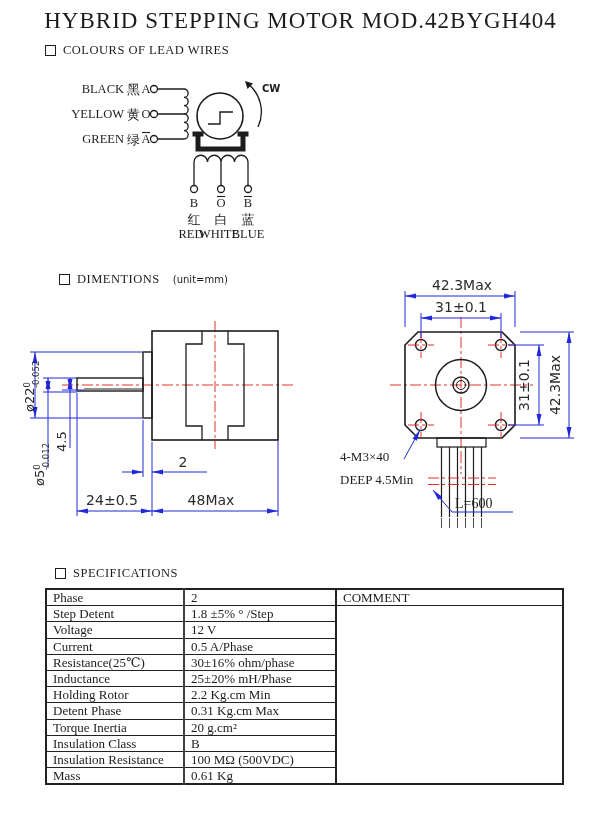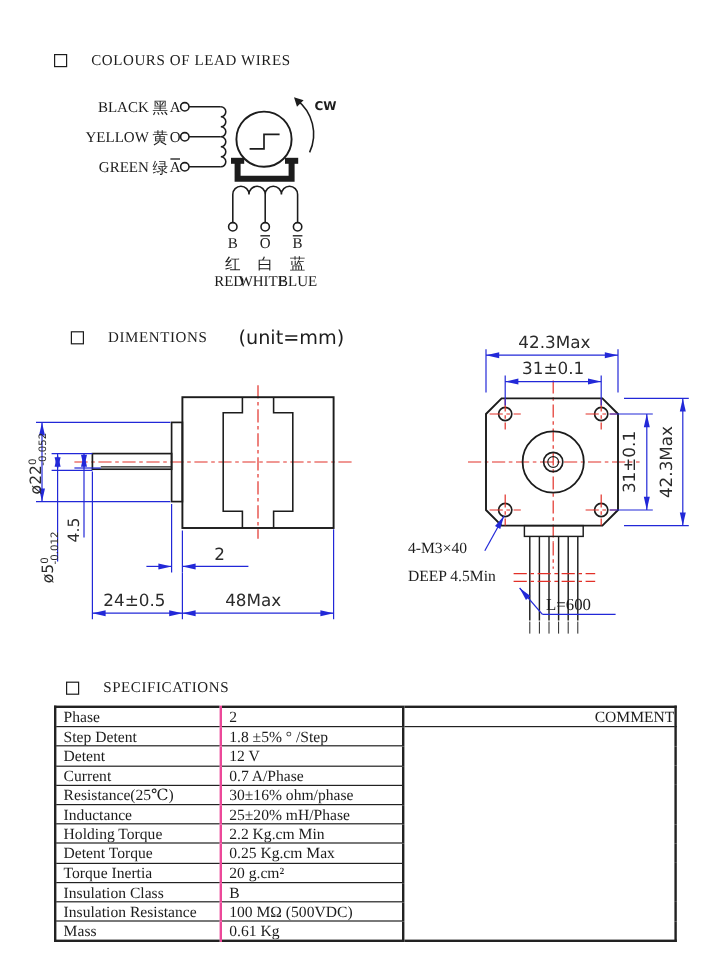--- a/index.html
+++ b/index.html
@@ -1,49 +1,50 @@
 <!DOCTYPE html>
 <html><head>
 <meta charset="utf-8">
 <style>
   html,body{margin:0;padding:0;background:#fff;}
   .page{position:relative;width:601px;height:816px;background:#fff;overflow:hidden;
         font-family:"Liberation Serif","DejaVu Serif",serif;color:#1c1c1c;}
   .title{position:absolute;top:8px;left:0;width:601px;text-align:center;
          font-size:23px;letter-spacing:1px;white-space:nowrap;}
-  .sec{position:absolute;display:flex;align-items:center;gap:20px;font-size:12.5px;letter-spacing:.5px;}
+  .sec{position:absolute;display:flex;align-items:center;gap:7px;font-size:12.5px;letter-spacing:.5px;}
   .sec .box{width:9px;height:9px;border:1.2px solid #1c1c1c;flex:0 0 auto;}
-  .sec .unit{font-family:"DejaVu Sans",sans-serif;font-size:16px;margin-left:6px;letter-spacing:0;}
+  .sec .unit{font-family:"DejaVu Sans",sans-serif;font-size:10px;margin-left:6px;letter-spacing:0;}
   svg{position:absolute;left:0;overflow:visible;}
   svg text{fill:#1c1c1c;}
   .st{font-family:"Liberation Serif","DejaVu Serif",serif;font-size:12.5px;}
   .cjk{font-size:13px;}
   .ph{font-size:12.5px;}
   .cw{font-family:"DejaVu Sans",sans-serif;font-size:10px;font-weight:bold;}
   .dt{font-family:"DejaVu Sans",sans-serif;font-size:14px;fill:#2b2b2b;}
   .dts{font-family:"DejaVu Sans",sans-serif;font-size:13px;fill:#2b2b2b;}
   .tol{font-size:8.5px;}
   .nt{font-family:"Liberation Serif","DejaVu Serif",serif;font-size:13px;}
   .k{stroke:#1c1c1c;fill:none;}
   .b{stroke:#2228d8;fill:none;stroke-width:1;}
   .r{stroke:#e23028;fill:none;stroke-width:1;stroke-dasharray:11 3 3 3;}
   table.spec{position:absolute;left:45px;top:588px;width:517px;border-collapse:collapse;
              table-layout:fixed;border:2px solid #222;font-size:13px;}
   table.spec td{height:15.2px;line-height:15px;padding:0 0 0 6px;border-top:1px solid #222;
                 overflow:hidden;white-space:nowrap;}
   table.spec tr:first-child td{border-top:none;}
-  td.c1{border-right:2px solid #ec4899;}
+  td.c1{border-right:2px solid #404040;}
   td.c2{border-right:2px solid #222;padding-left:9px;}
-  td.c3{text-align:right;padding:0;}
+  td.c3{text-align:left;padding:0;}
 </style>
 </head>
 <body>
 
 <div class="page">
 
+  <div class="title">HYBRID STEPPING MOTOR MOD.42BYGH404</div>
 
   <div class="sec" style="left:45px;top:43px;">
     <span class="box"></span>
     <span>COLOURS OF LEAD WIRES</span>
   </div>
 
   <svg style="top:60px;" width="601" height="190" viewBox="0 60 601 190">
 
     <g>
       <text class="st" x="124" y="93" text-anchor="end">BLACK</text>
@@ -220,42 +221,42 @@
       <td class="c1">Phase</td>
       <td class="c2">2</td>
       <td class="c3">COMMENT</td>
     </tr>
     <tr>
       <td class="c1">Step Detent</td>
       <td class="c2">1.8 ±5% ° /Step</td>
       <td class="c3" rowspan="11" style="border-top:1px solid #222;"></td>
     </tr>
     <tr>
-      <td class="c1">Detent</td>
+      <td class="c1">Voltage</td>
       <td class="c2">12 V</td>
     </tr>
     <tr>
       <td class="c1">Current</td>
-      <td class="c2">0.7 A/Phase</td>
+      <td class="c2">0.5 A/Phase</td>
     </tr>
     <tr>
       <td class="c1">Resistance(25℃)</td>
       <td class="c2">30±16% ohm/phase</td>
     </tr>
     <tr>
       <td class="c1">Inductance</td>
       <td class="c2">25±20% mH/Phase</td>
     </tr>
     <tr>
-      <td class="c1">Holding Torque</td>
+      <td class="c1">Holding Rotor</td>
       <td class="c2">2.2 Kg.cm Min</td>
     </tr>
     <tr>
-      <td class="c1">Detent Torque</td>
-      <td class="c2">0.25 Kg.cm Max</td>
+      <td class="c1">Detent Phase</td>
+      <td class="c2">0.31 Kg.cm Max</td>
     </tr>
     <tr>
       <td class="c1">Torque Inertia</td>
       <td class="c2">20 g.cm²</td>
     </tr>
     <tr>
       <td class="c1">Insulation Class</td>
       <td class="c2">B</td>
     </tr>
     <tr>

